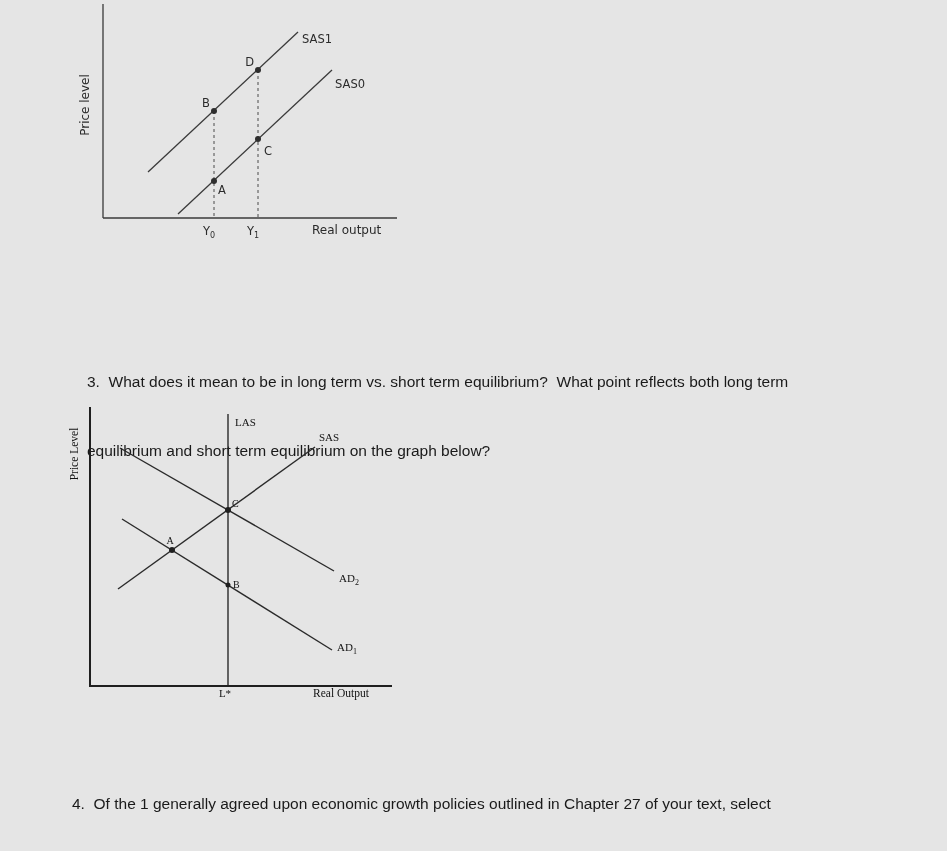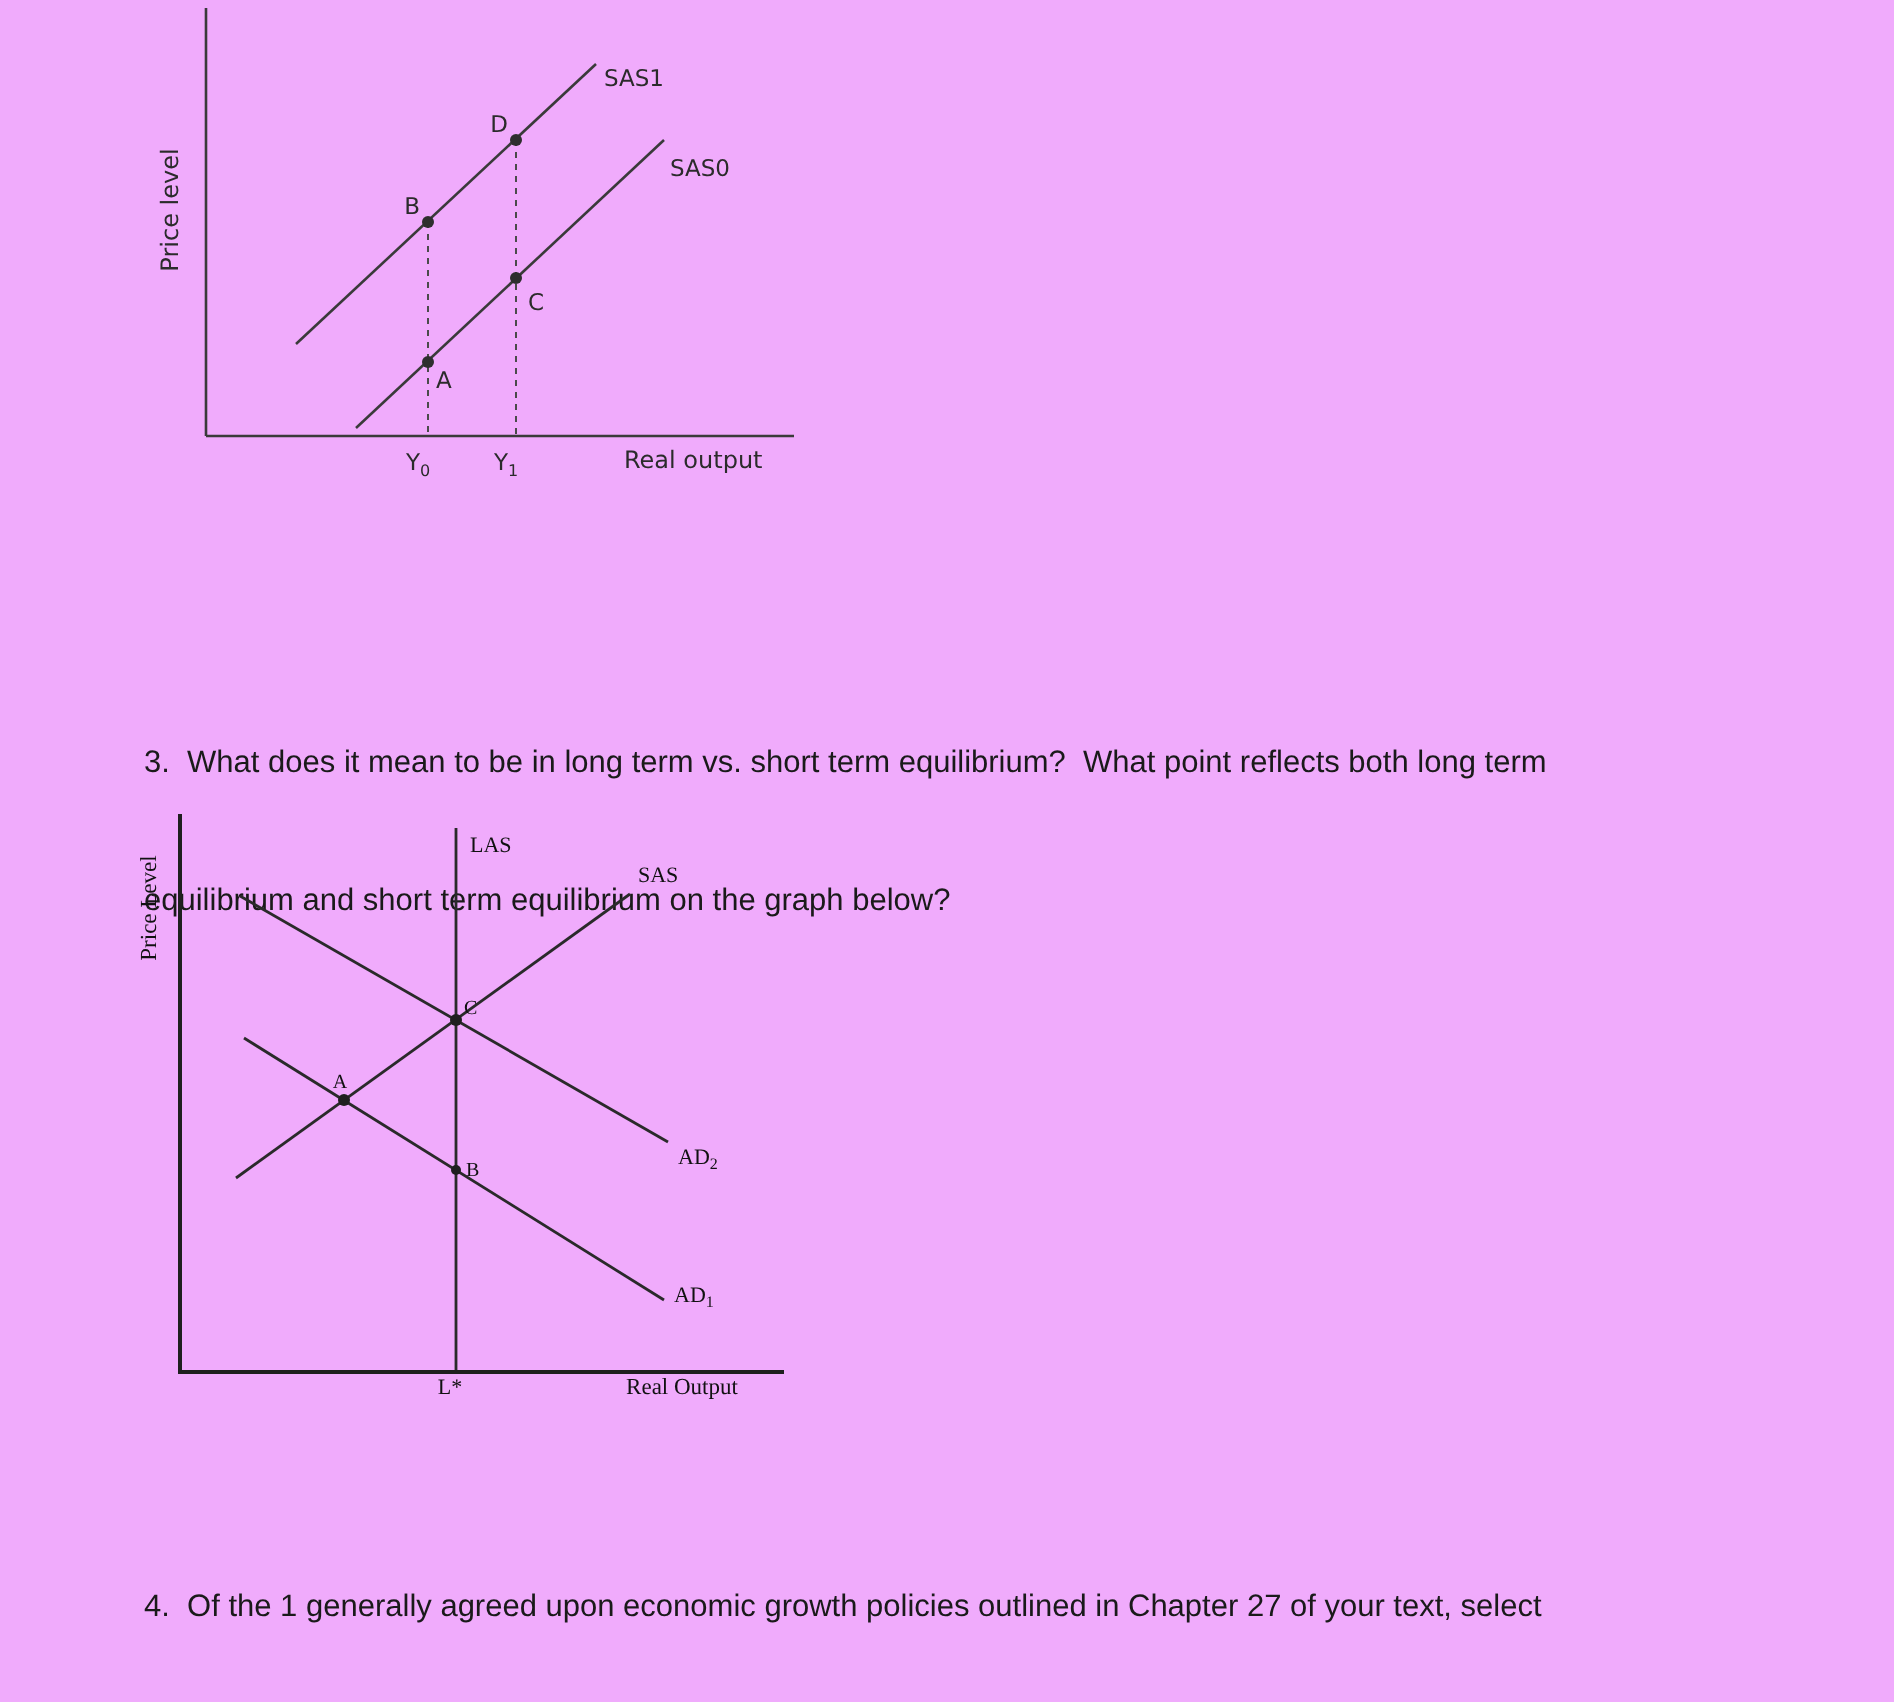--- a/index.html
+++ b/index.html
@@ -2,21 +2,21 @@
 <html><head>
 <meta charset="utf-8">
 <style>
   * { margin: 0; padding: 0; box-sizing: border-box; }
   html, body { background: #ffffff; }
   body { font-family: "Liberation Sans", sans-serif; }
   .page {
     position: relative;
     width: 947px;
     height: 851px;
-    background: #f0abfc;
+    background: #e5e5e5;
     overflow: hidden;
   }
   svg { position: absolute; display: block; }
   #graph1 { left: 0; top: 0; }
   #graph2 { left: 0; top: 400px; }
 
   .axis1 { stroke: #3a3a3a; stroke-width: 1.3; }
   .curve1 { stroke: #3a3a3a; stroke-width: 1.3; }
   .dash1 { stroke: #4a4a4a; stroke-width: 1; stroke-dasharray: 3,3; }
   .dot1 { fill: #2e2e2e; }
@@ -32,21 +32,21 @@
   .sub { font-size: 8px; }
 
   .question {
     position: absolute;
     width: 830px;
     font-size: 15.5px;
     line-height: 23px;
     color: #1a1a1a;
     white-space: pre-wrap;
   }
-  #q3 { left: 72px; top: 324px; }
+  #q3 { left: 87px; top: 324px; }
   #q4 { left: 72px; top: 746px; }
 </style>
 </head>
 <body>
 
 <div class="page">
 
   <svg id="graph1" width="420" height="252" viewBox="0 0 420 252">
 
     <line class="axis1" x1="103" y1="4" x2="103" y2="218"></line>

